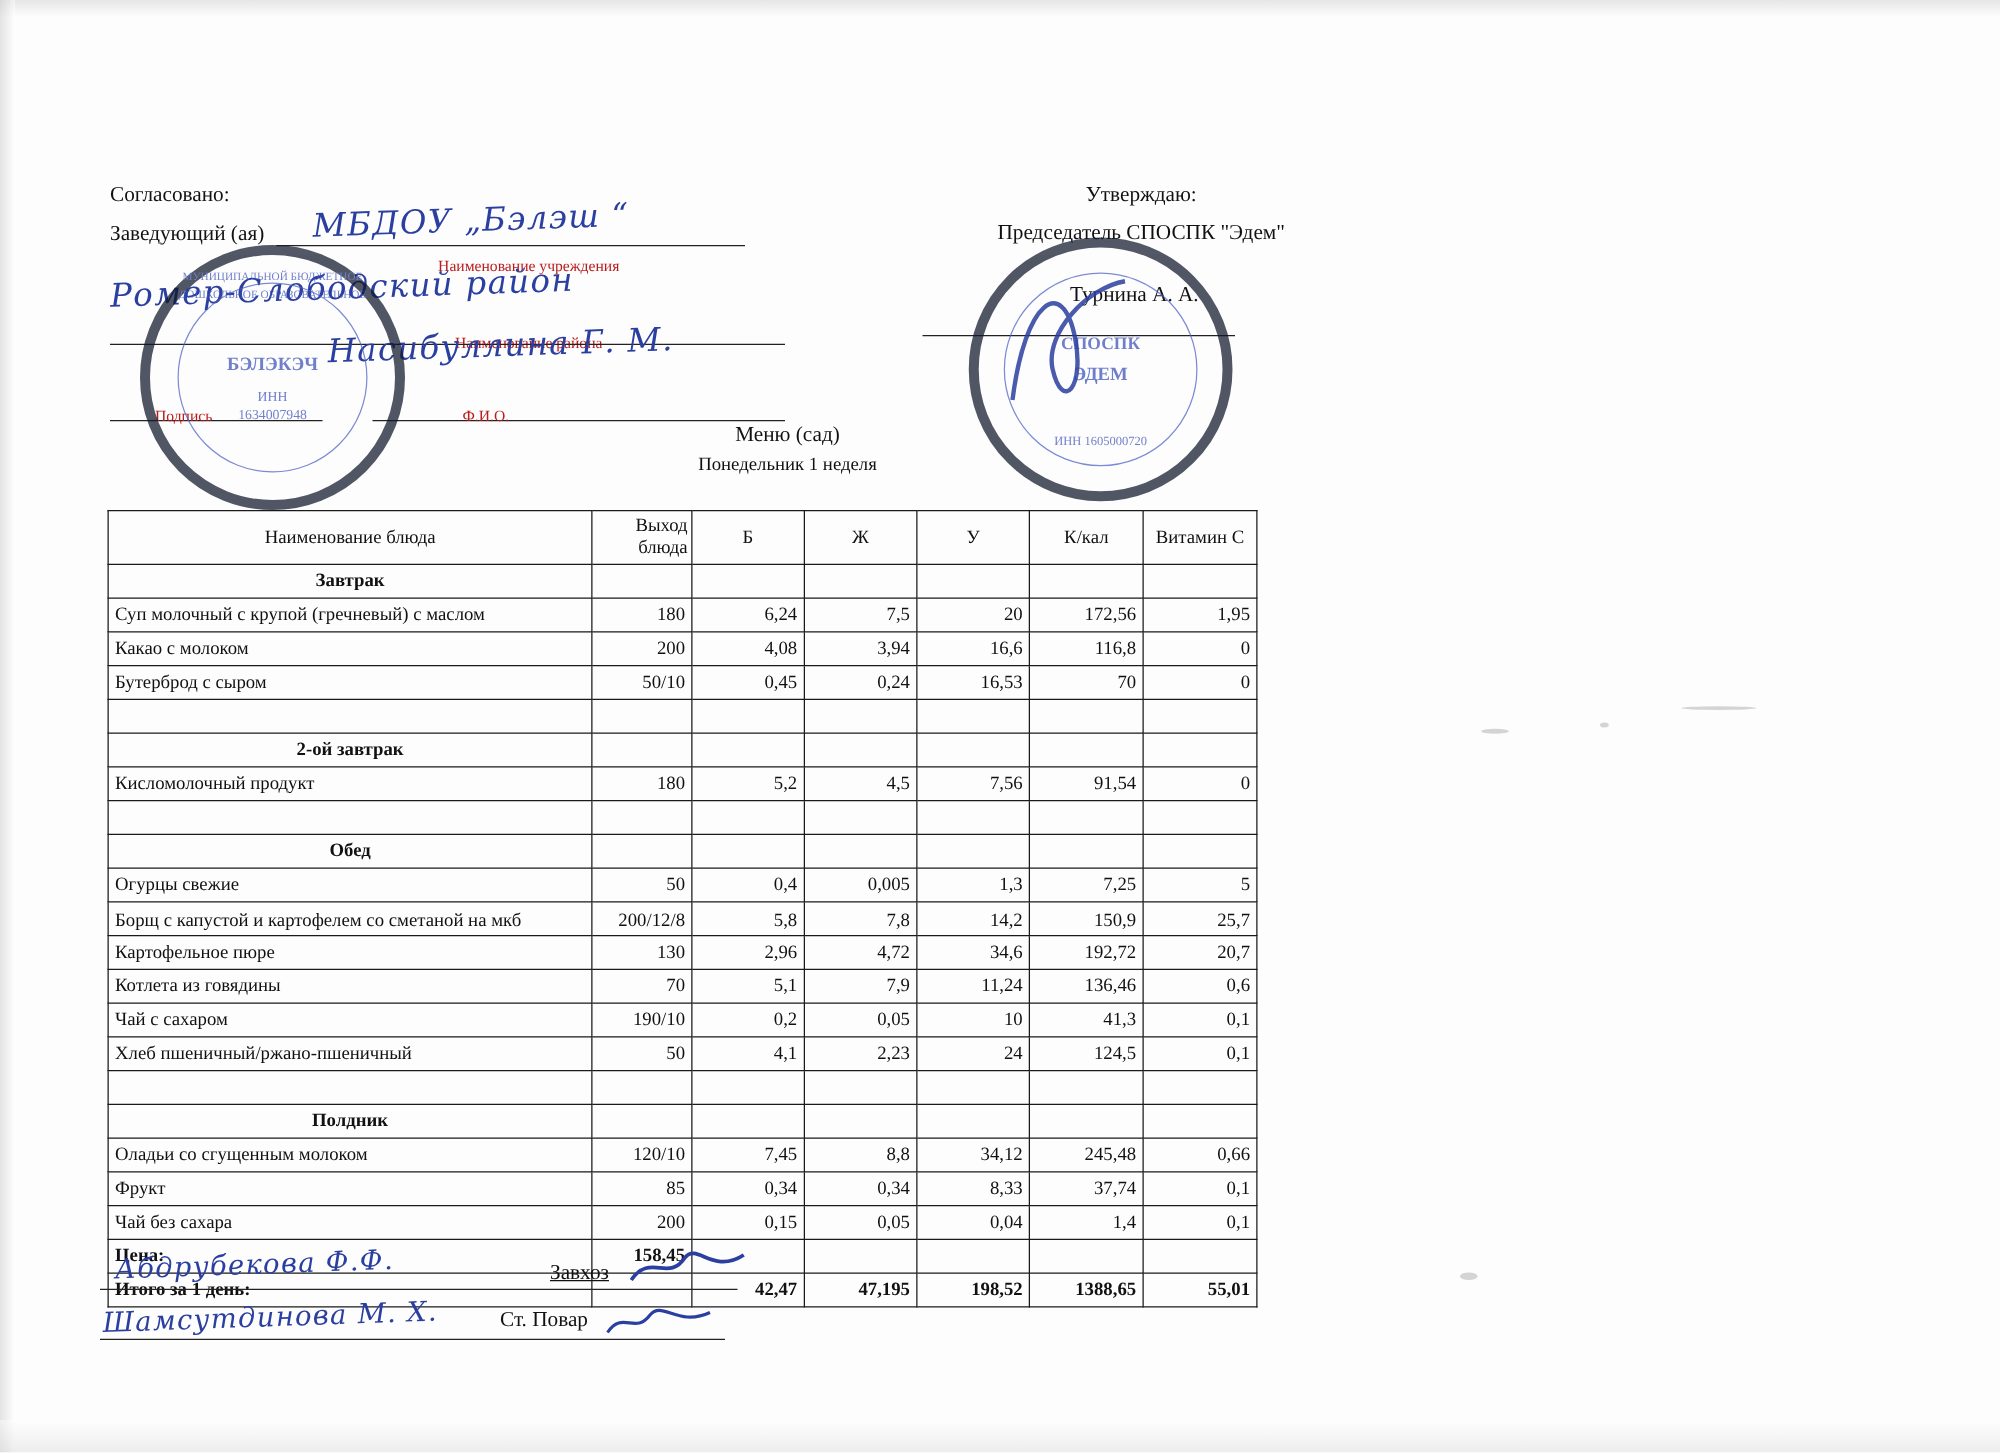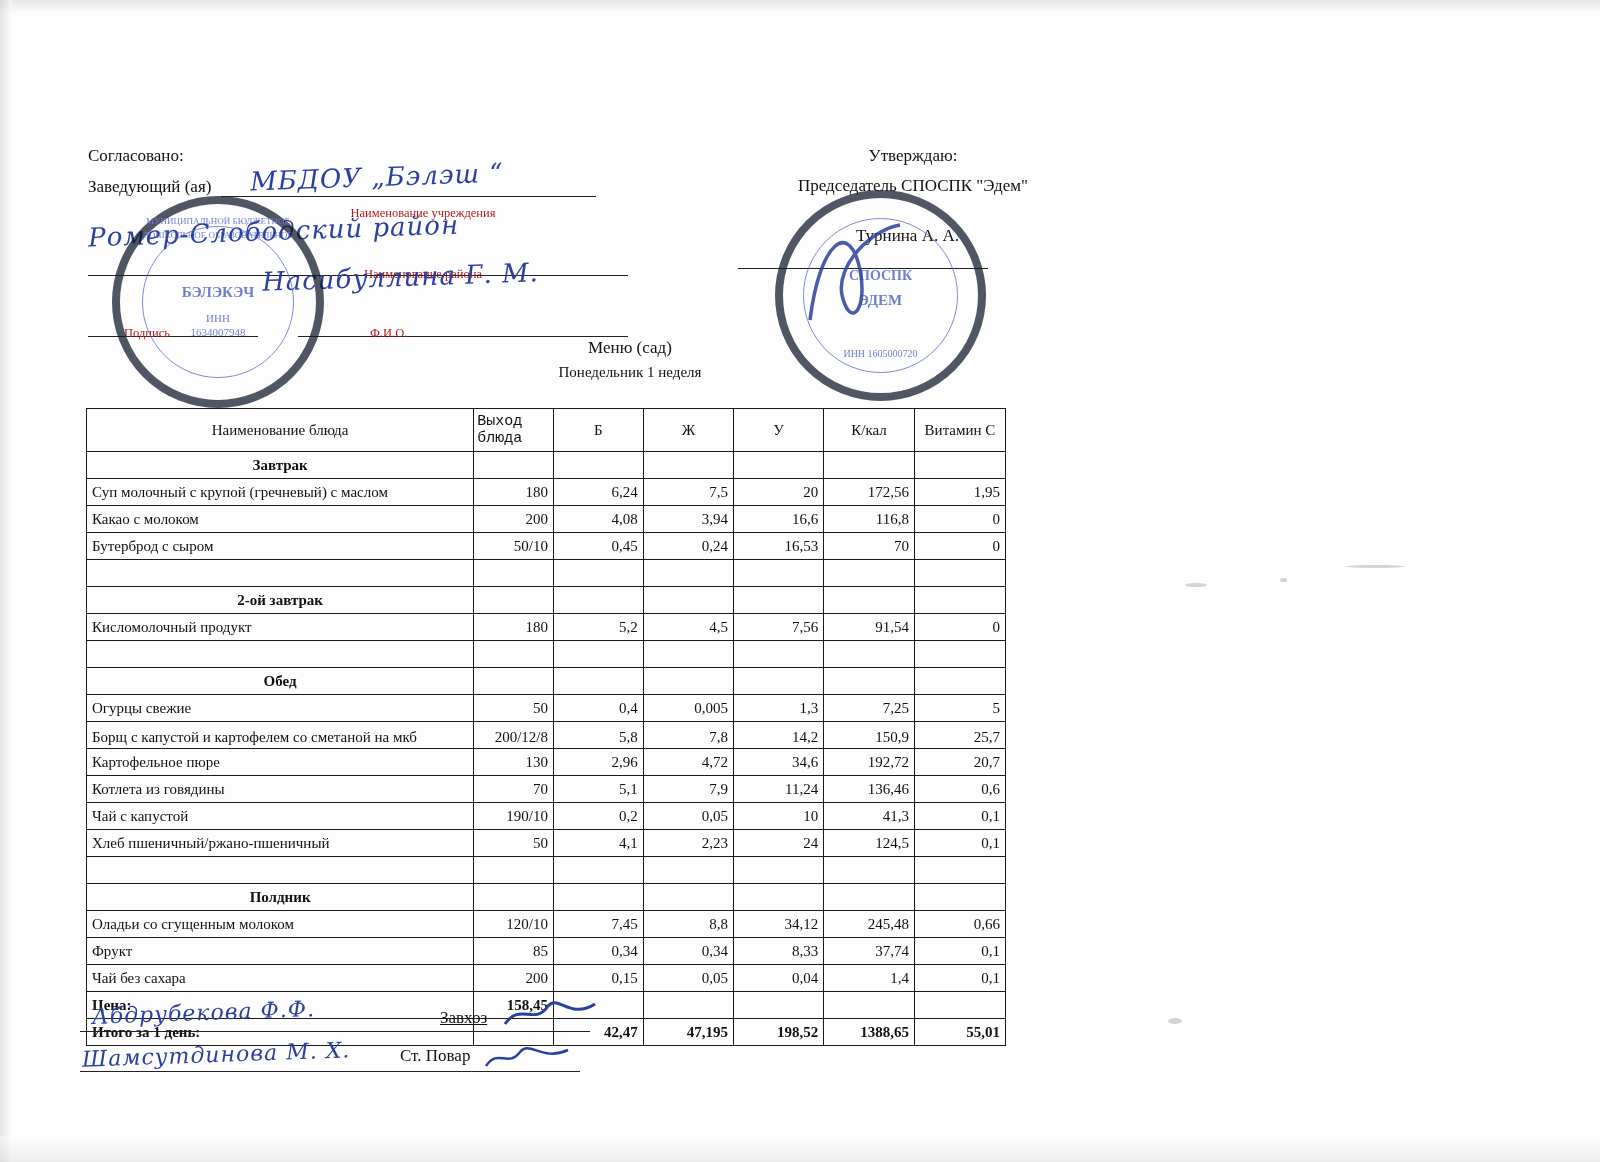--- a/index.html
+++ b/index.html
@@ -246,21 +246,21 @@
     <path d="M20,120 C30,40 60,20 70,70 C78,110 60,130 52,95 C46,66 80,30 110,25" stroke="#2b3fa0" stroke-width="3.5" fill="none"></path>
   </svg>
 
   <div class="menu-title">Меню (сад)</div>
   <div class="menu-sub">Понедельник 1 неделя</div>
 
   <table class="menu">
     <thead>
       <tr>
         <th class="col-name" style="text-align:center;">Наименование блюда</th>
-        <th class="col-out" style="text-align:left;font-family:Liberation Mono, monospace;">Выход блюда</th>
+        <th class="col-out" style="text-align:right;">Выход блюда</th>
         <th class="col-num">Б</th>
         <th class="col-num">Ж</th>
         <th class="col-num">У</th>
         <th class="col-num">К/кал</th>
         <th class="col-num">Витамин С</th>
       </tr>
     </thead>
     <tbody>
 
     <tr class="section-row">
@@ -374,21 +374,21 @@
         <tr>
           <td class="left">Котлета из говядины</td>
           <td class="right">70</td>
           <td class="right">5,1</td>
           <td class="right">7,9</td>
           <td class="right">11,24</td>
           <td class="right">136,46</td>
           <td class="right">0,6</td>
         </tr>
         <tr>
-          <td class="left">Чай с капустой</td>
+          <td class="left">Чай с сахаром</td>
           <td class="right">190/10</td>
           <td class="right">0,2</td>
           <td class="right">0,05</td>
           <td class="right">10</td>
           <td class="right">41,3</td>
           <td class="right">0,1</td>
         </tr>
         <tr>
           <td class="left">Хлеб пшеничный/ржано-пшеничный</td>
           <td class="right">50</td>

